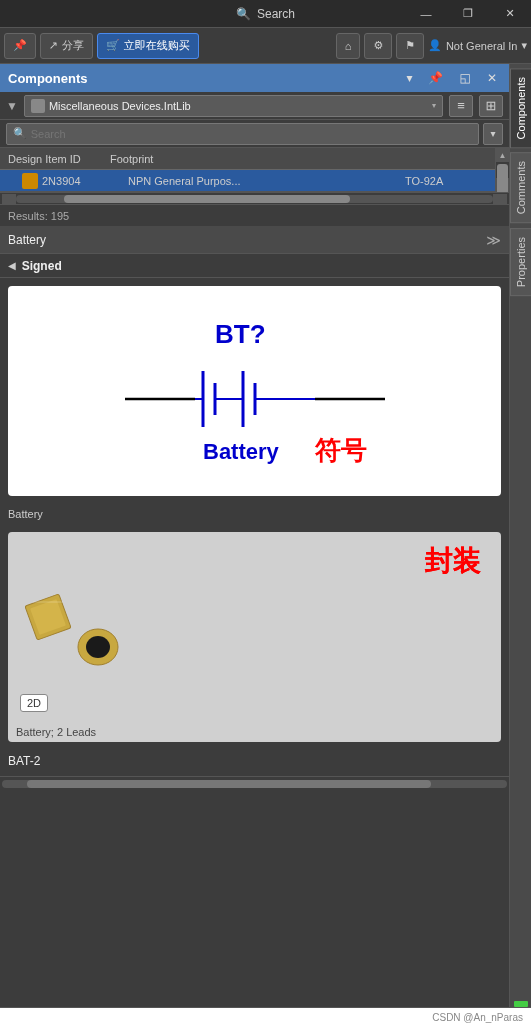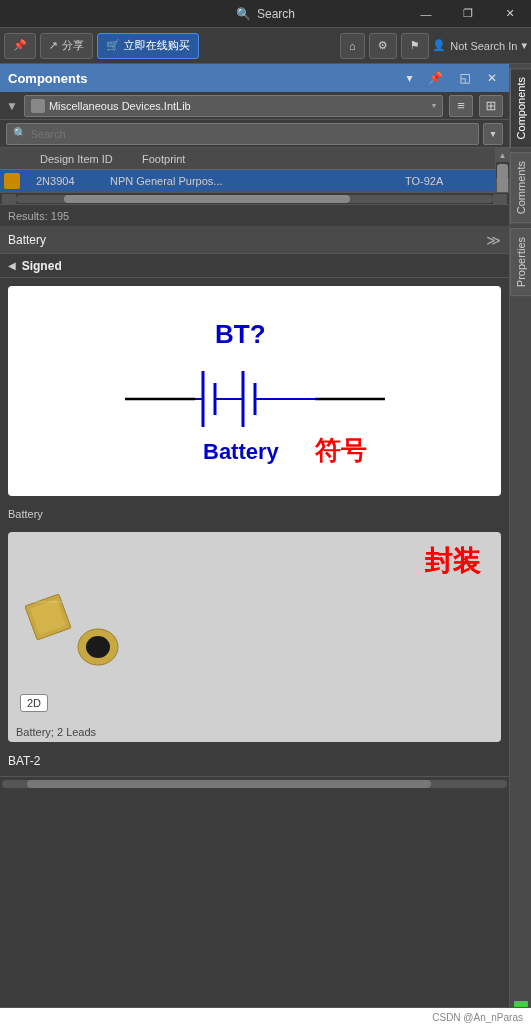--- a/index.html
+++ b/index.html
@@ -253,41 +253,42 @@
     }
 
     
     .table-header {
       display: flex;
       background: #4a4a4a;
       border-bottom: 1px solid #666;
       height: 22px;
       align-items: center;
     }
-    .col-id { width: 110px; padding-left: 8px; font-size: 11px; color: #ccc; flex-shrink: 0; margin-left: 32px; }
+    .col-id { width: 110px; padding-left: 8px; font-size: 11px; color: #ccc; flex-shrink: 0; }
     .col-desc { flex: 1; font-size: 11px; color: #ccc; }
     .col-fp { width: 90px; font-size: 11px; color: #ccc; flex-shrink: 0; }
 
     .table-row {
       display: flex;
       height: 22px;
       align-items: center;
       border-bottom: 1px solid #555;
       cursor: pointer;
     }
     .table-row.selected { background: #2a5a9e; }
     .cell-id {
       width: 110px;
       padding-left: 4px;
       font-size: 11px;
       display: flex;
       align-items: center;
-      gap: 16px;
+      gap: 4px;
       flex-shrink: 0;
       overflow: hidden;
+      margin-left: 18px;
     }
     .component-icon {
       width: 16px;
       height: 16px;
       background: #cc8800;
       border-radius: 2px;
       flex-shrink: 0;
     }
     .cell-desc { flex: 1; font-size: 11px; overflow: hidden; text-overflow: ellipsis; white-space: nowrap; }
     .cell-fp { width: 90px; font-size: 11px; overflow: hidden; text-overflow: ellipsis; white-space: nowrap; }
@@ -534,21 +535,21 @@
     <span>⌂</span>
   </div>
   <div class="toolbar-btn">
     <span>⚙</span>
   </div>
   <div class="toolbar-btn">
     <span>⚑</span>
   </div>
   <div class="toolbar-text">
     <span>👤</span>
-    <span>Not Search In</span>
+    <span>Not General In</span>
     <span>▾</span>
   </div>
 </div>
 
 <div class="main-container">
 
   <div class="components-panel">
 
     <div class="panel-header">
       <span class="panel-title">Components</span>

